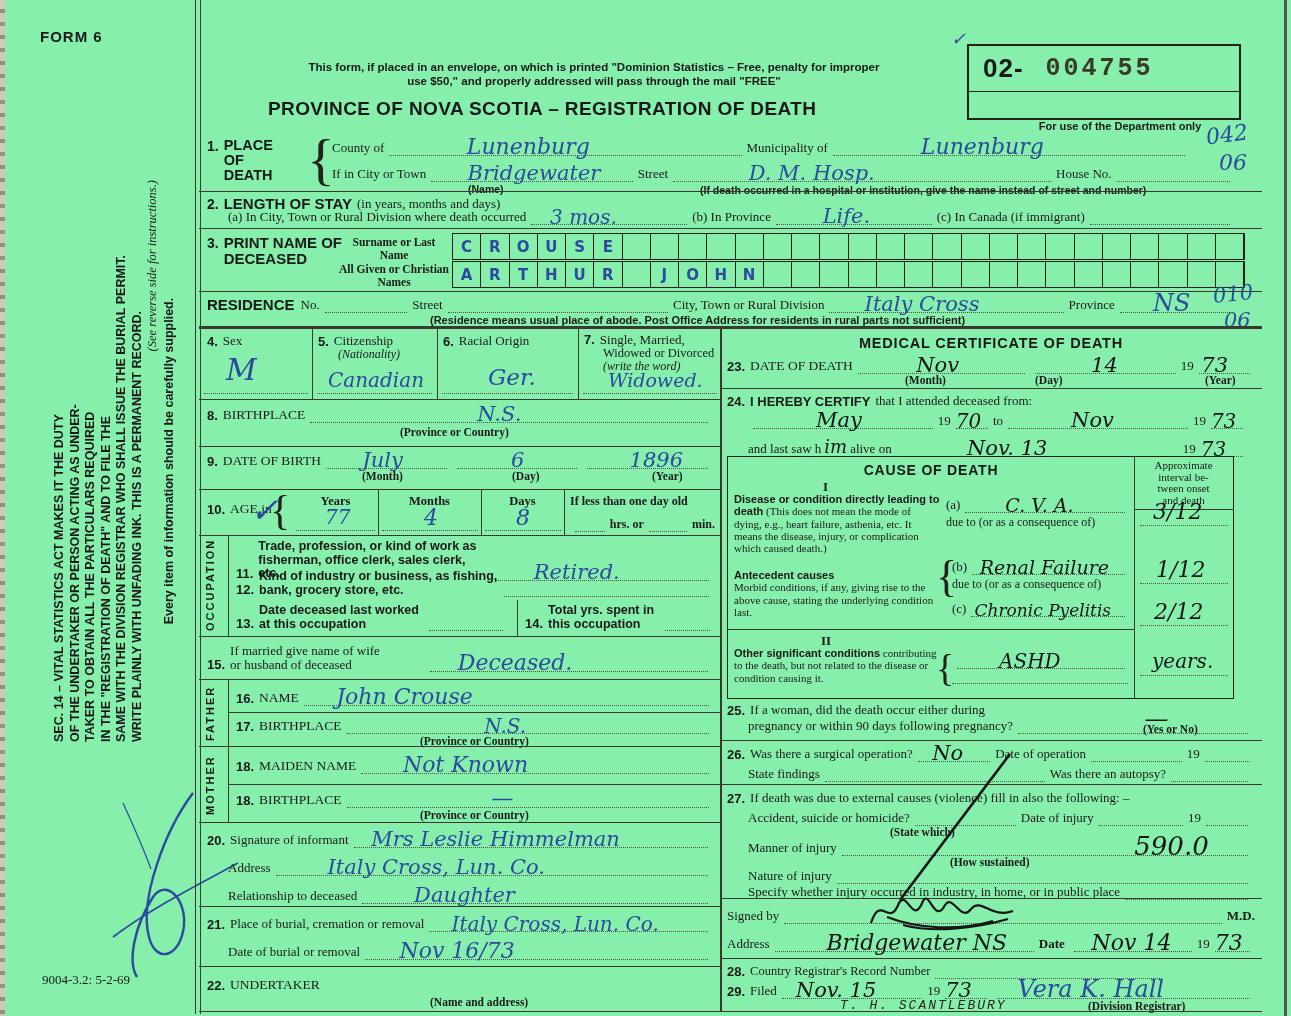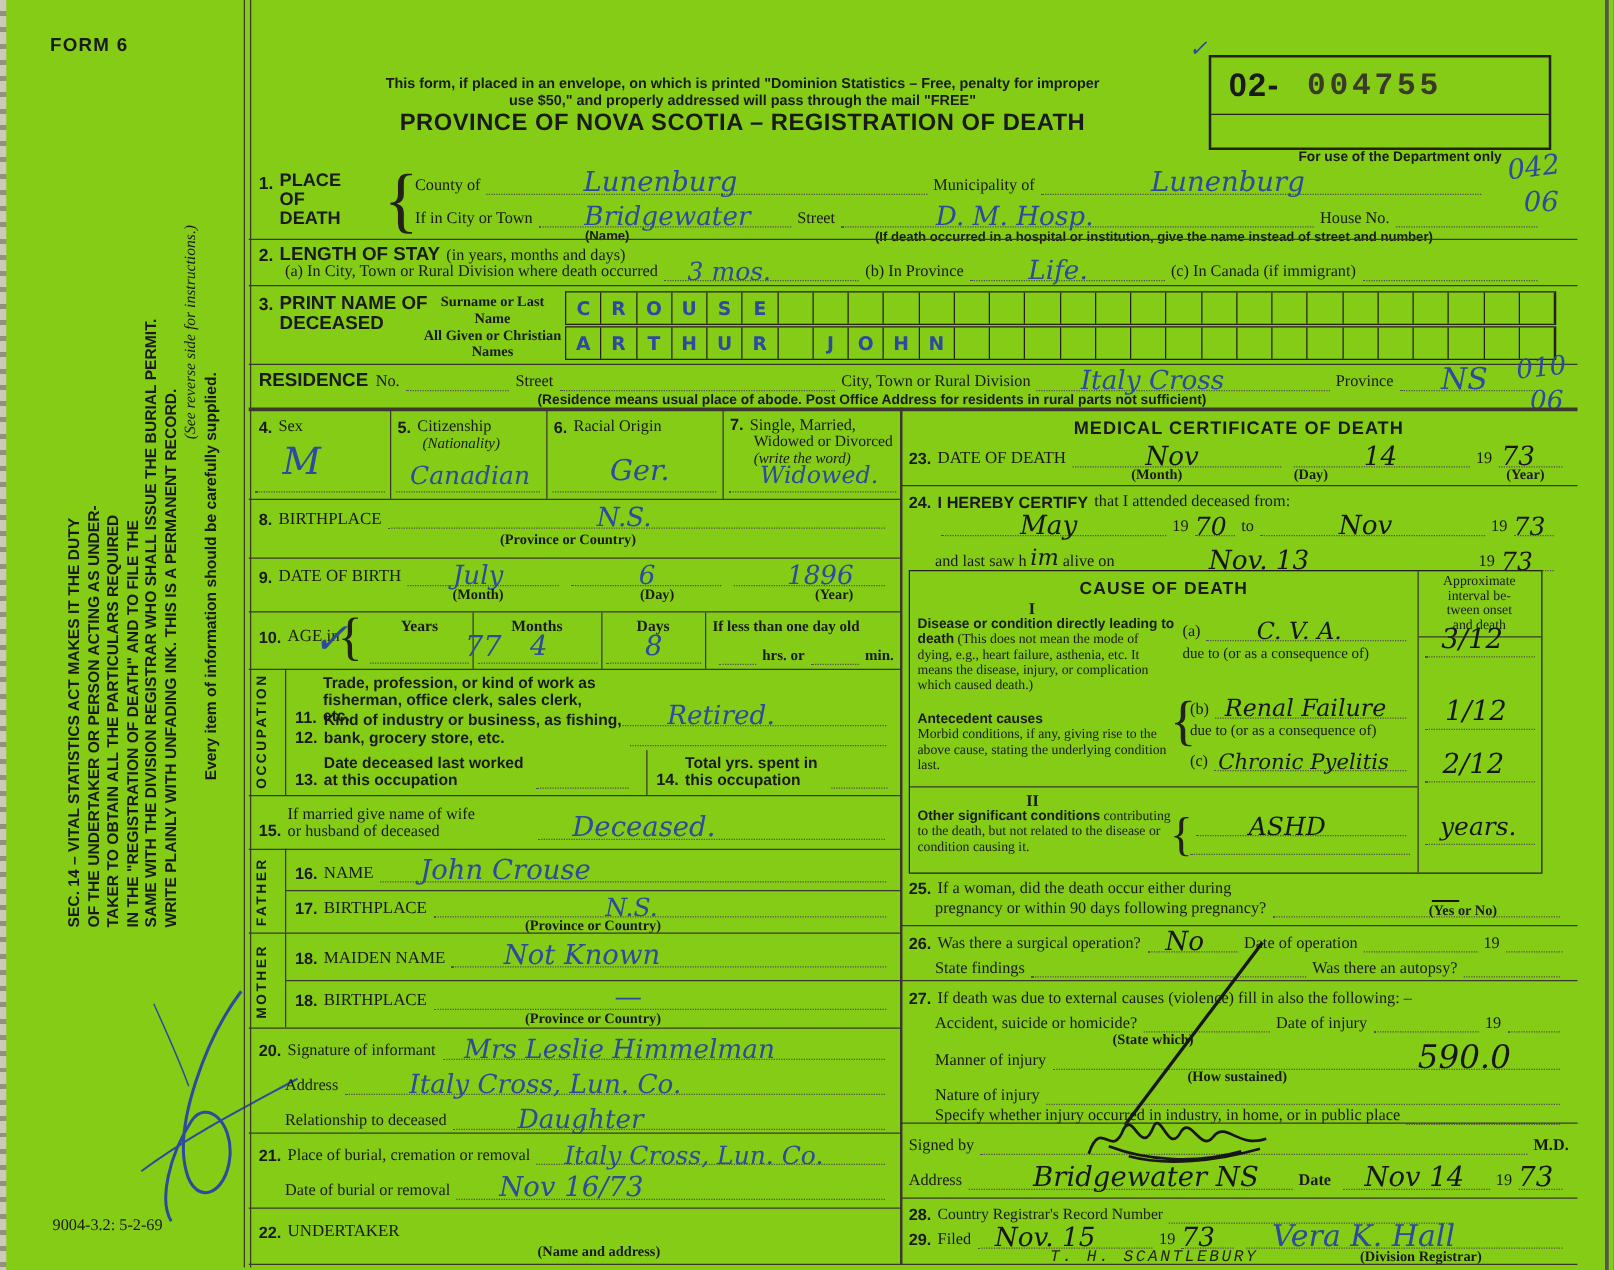--- a/index.html
+++ b/index.html
@@ -1,16 +1,16 @@
 <!DOCTYPE html>
 <html><head>
 <meta charset="utf-8">
 <style>
   html,body{margin:0;padding:0;background:#6d6a60;}
-  .page{position:relative;width:1291px;height:1016px;background:#84cc16;overflow:hidden;
+  .page{position:relative;width:1291px;height:1016px;background:#86efac;overflow:hidden;
         font-family:"Liberation Serif",serif;color:#1a1a1a;}
   .abs{position:absolute;}
   .b{font-family:"Liberation Sans",sans-serif;font-weight:700;}
   .i{font-style:italic;}
   .hw{font-family:"DejaVu Serif",serif;font-style:italic;color:#2c4a9e;}
   .hwk{font-family:"DejaVu Serif",serif;font-style:italic;color:#17171a;}
   .line{display:flex;align-items:flex-end;font-size:13px;white-space:nowrap;}
   .lb{white-space:nowrap;}
   .no{font-family:"Liberation Sans",sans-serif;font-weight:700;margin-right:5px;font-size:13px;}
   .fld{flex:1;border-bottom:1.2px dotted #55524a;margin:0 5px;position:relative;height:15px;min-width:18px;}
@@ -63,21 +63,21 @@
     <path d="M8 152 C48 122 100 96 133 78" stroke="#2c4a9e" stroke-width="1.6" fill="none"></path>
     <path d="M18 18 C28 40 38 62 46 84" stroke="#2c4a9e" stroke-width="1.2" fill="none"></path>
   </svg>
   <div class="abs" style="left:42px;top:972px;font-size:13px;">9004-3.2: 5-2-69</div>
   <div class="abs" style="left:195px;top:0;height:1014px;width:4px;border-left:1.4px solid #3a382f;border-right:1.4px solid #3a382f;"></div>
 
   <div class="abs b" style="left:268px;top:60px;width:652px;text-align:center;font-size:11.5px;line-height:14px;">
     <div>This form, if placed in an envelope, on which is printed "Dominion Statistics – Free, penalty for improper</div>
     <div>use $50," and properly addressed will pass through the mail "FREE"</div>
   </div>
-  <div class="abs b" style="left:268px;top:88px;width:652px;text-align:center;font-size:19px;letter-spacing:0.4px;">PROVINCE OF NOVA SCOTIA – REGISTRATION OF DEATH</div>
+  <div class="abs b" style="left:268px;top:98px;width:652px;text-align:left;font-size:19px;letter-spacing:0.4px;">PROVINCE OF NOVA SCOTIA – REGISTRATION OF DEATH</div>
   <div class="abs hw" style="left:951px;top:28px;font-size:18px;">✓</div>
   <div class="abs" style="left:967px;top:44px;width:270px;height:72px;border:2.2px solid #23211a;">
     <div style="height:45px;display:flex;align-items:center;padding-left:14px;">
       <span class="b" style="font-size:26px;letter-spacing:1px;">02-</span>
       <span style="font-family:'Liberation Mono',monospace;font-weight:700;font-size:25px;letter-spacing:3px;color:#3a3a28;margin-left:22px;">004755</span>
     </div>
     <div style="height:25px;border-top:1.6px solid #23211a;"></div>
   </div>
   <div class="abs b" style="left:1000px;top:120px;width:240px;text-align:center;font-size:11px;">For use of the Department only</div>
   <div class="abs hw" style="left:1206px;top:122px;font-size:22px;transform:rotate(-7deg);">042</div>
@@ -288,21 +288,21 @@
   <div class="line abs" style="left:207px;top:501px;">
     <span class="no">10.</span>
     <span class="lb" style="font-size:13.5px;">AGE in</span>
   </div>
   <div class="abs hw" style="left:250px;top:490px;font-size:34px;">✓</div>
   <div class="brace" style="left:270px;top:490px;font-size:42px;line-height:40px;">{</div>
   <div class="vl" style="left:378px;top:490px;height:45px;"></div>
   <div class="vl" style="left:481px;top:490px;height:45px;"></div>
   <div class="vl" style="left:564px;top:490px;height:45px;"></div>
   <div class="abs scap" style="left:293px;top:494px;width:85px;text-align:center;font-size:12.5px;">Years</div>
-  <div class="abs hw" style="left:325px;top:505px;font-size:23px;margin-left:47px;">77</div>
+  <div class="abs hw" style="left:325px;top:505px;font-size:20px;">77</div>
   <div class="cfill" style="left:296px;top:528px;width:79px;"></div>
   <div class="abs scap" style="left:378px;top:494px;width:103px;text-align:center;font-size:12.5px;">Months</div>
   <div class="abs hw" style="left:424px;top:505px;font-size:22px;">4</div>
   <div class="cfill" style="left:382px;top:528px;width:96px;"></div>
   <div class="abs scap" style="left:481px;top:494px;width:83px;text-align:center;font-size:12.5px;">Days</div>
   <div class="abs hw" style="left:516px;top:505px;font-size:22px;">8</div>
   <div class="cfill" style="left:485px;top:528px;width:76px;"></div>
   <div class="abs scap" style="left:570px;top:494px;width:148px;font-size:12px;">If less than one day old</div>
   <div class="line abs" style="left:570px;top:516px;width:145px;font-size:12px;">
     <span class="fld" style="flex:0.7;"></span>

